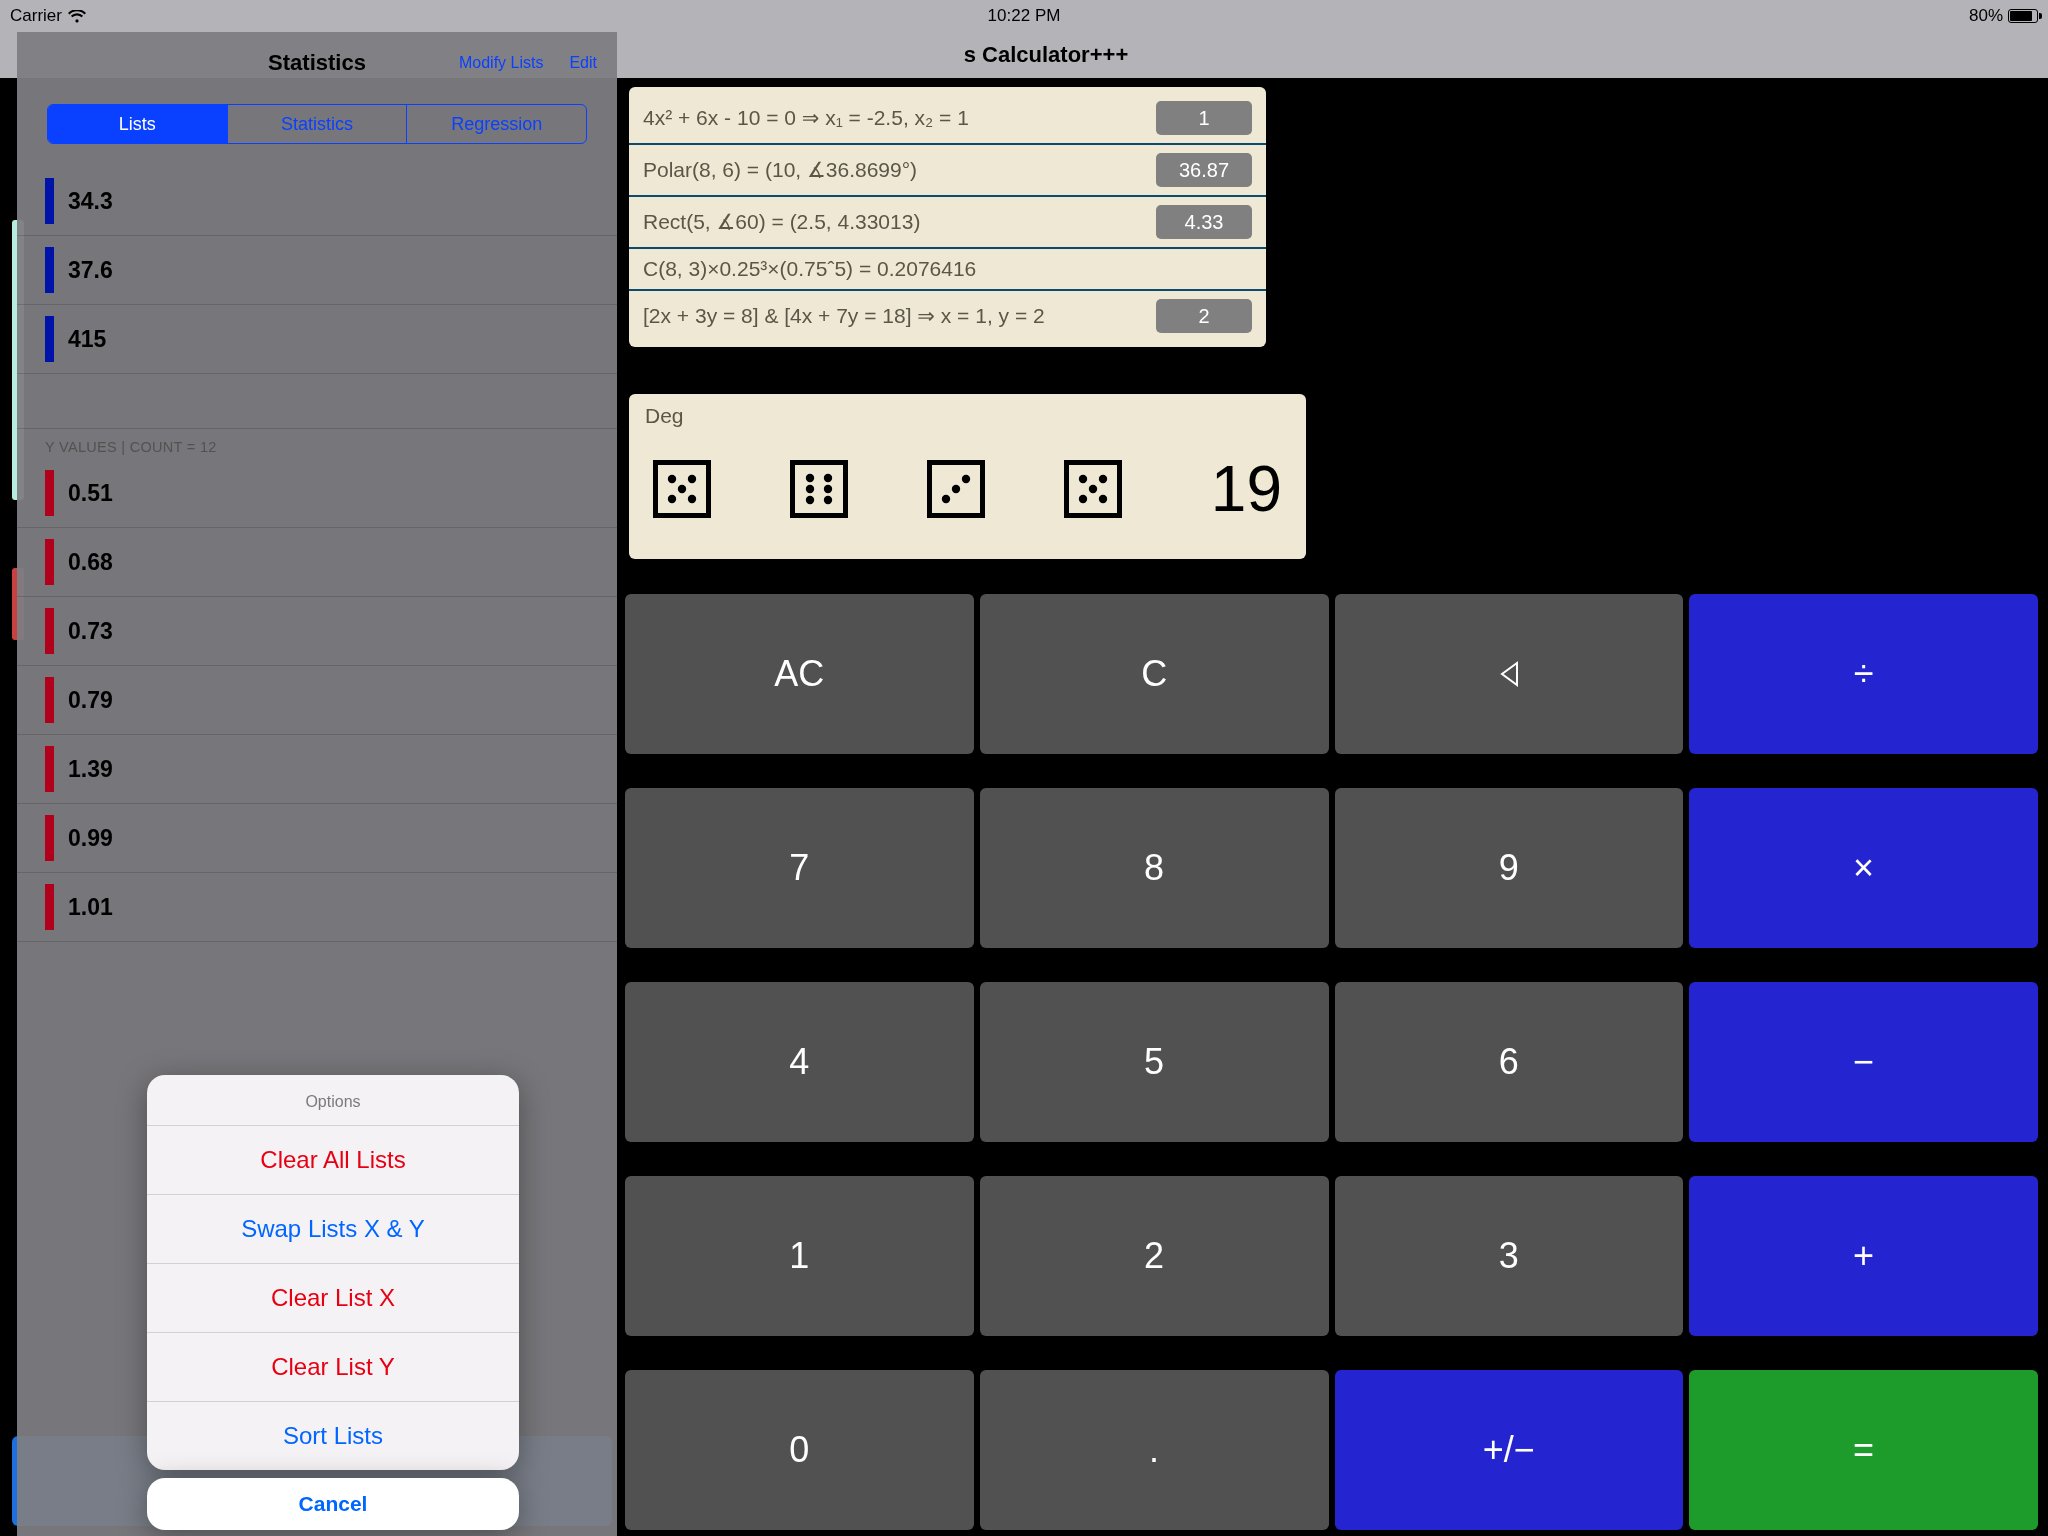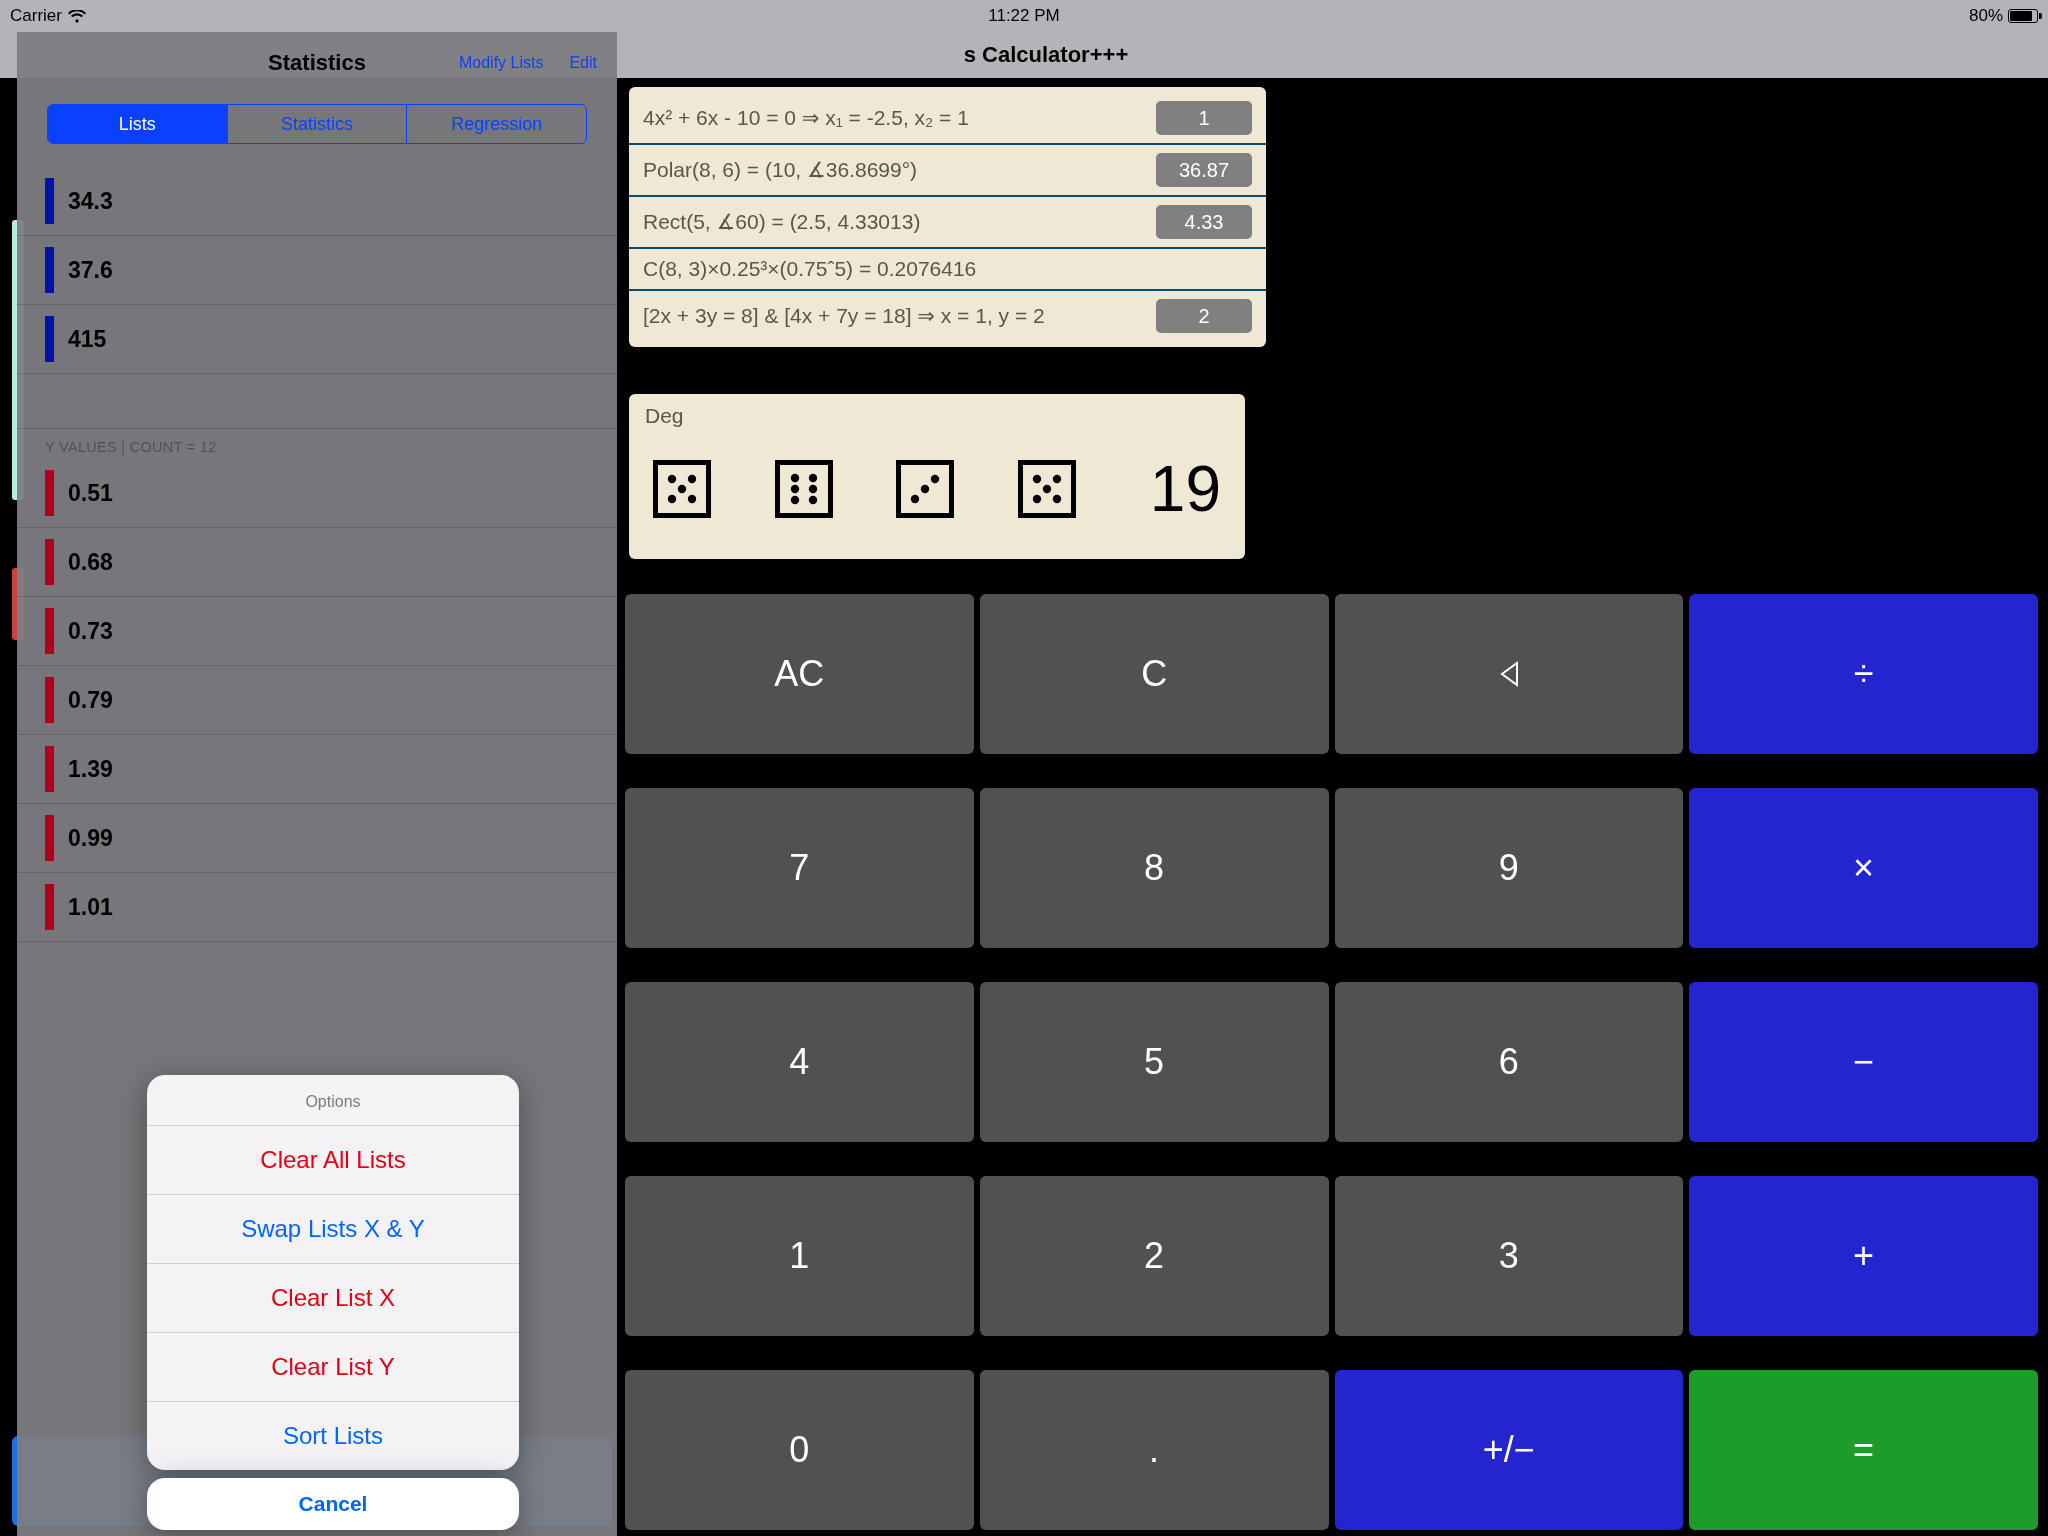--- a/index.html
+++ b/index.html
@@ -18,21 +18,21 @@
   .main-black { position: absolute; top: 78px; left: 0; right: 0; bottom: 0; background: #000; }
 
   
   .history { position: absolute; top: 87px; left: 629px; width: 637px; background: #efe8d5; border-radius: 6px; padding: 6px 0; }
   .hist-row { display: flex; align-items: center; border-bottom: 2px solid #0c4a6e; padding: 8px 14px; font-size: 21px; color: #5b5647; }
   .hist-row:last-child { border-bottom: none; }
   .hist-row .expr { flex: 1; }
   .hist-row .result-btn { background: #808080; color: #fff; border-radius: 5px; min-width: 96px; height: 34px; display: flex; align-items: center; justify-content: center; font-size: 20px; }
 
   
-  .display { position: absolute; top: 394px; left: 629px; width: 616px; height: 165px; background: #efe8d5; border-radius: 6px; padding: 10px 16px; display: flex; flex-direction: column; }
+  .display { position: absolute; top: 394px; left: 629px; width: 677px; height: 165px; background: #efe8d5; border-radius: 6px; padding: 10px 16px; display: flex; flex-direction: column; }
   .deg-label { font-size: 21px; color: #5b5647; }
   .dice-row { flex: 1; display: flex; align-items: center; justify-content: space-between; padding: 0 8px; }
   .die { width: 58px; height: 58px; border: 5px solid #000; display: flex; align-items: center; justify-content: center; }
   .die svg { display: block; }
   .result-val { font-size: 64px; color: #000; font-weight: 300; margin-left: 10px; }
 
   
   .keypad { position: absolute; top: 566px; left: 625px; right: 10px; bottom: 6px; display: grid; grid-template-columns: repeat(4, 1fr); grid-template-rows: repeat(5, 1fr); gap: 6px; }
   .key { border-radius: 6px; display: flex; align-items: center; justify-content: center; font-size: 36px; color: #fff; cursor: pointer; margin-top: 28px; }
   .key.gray { background: #515151; }
@@ -74,21 +74,21 @@
 
 <div class="status-bar">
   <div class="status-left">
     <span>Carrier</span>
     <span class="wifi-icon">
       <svg width="18" height="13" viewBox="0 0 18 13">
           <path d="M9 12.5a1.6 1.6 0 100-3.2 1.6 1.6 0 000 3.2zM4.4 7.3a6.5 6.5 0 019.2 0l1.5-1.5a8.6 8.6 0 00-12.2 0l1.5 1.5zM1.5 4.4a10.6 10.6 0 0115 0L18 2.9a12.7 12.7 0 00-18 0l1.5 1.5z" fill="#000"></path>
         </svg>
     </span>
   </div>
-  <div class="status-center">11:22 PM</div>
+  <div class="status-center">10:22 PM</div>
   <div class="status-right">
     <span>80%</span>
     <span class="battery-icon">
         <span class="battery-fill"></span>
       </span>
   </div>
 </div>
 
 <div class="title-bar">
   <span>s Calculator+++</span>

